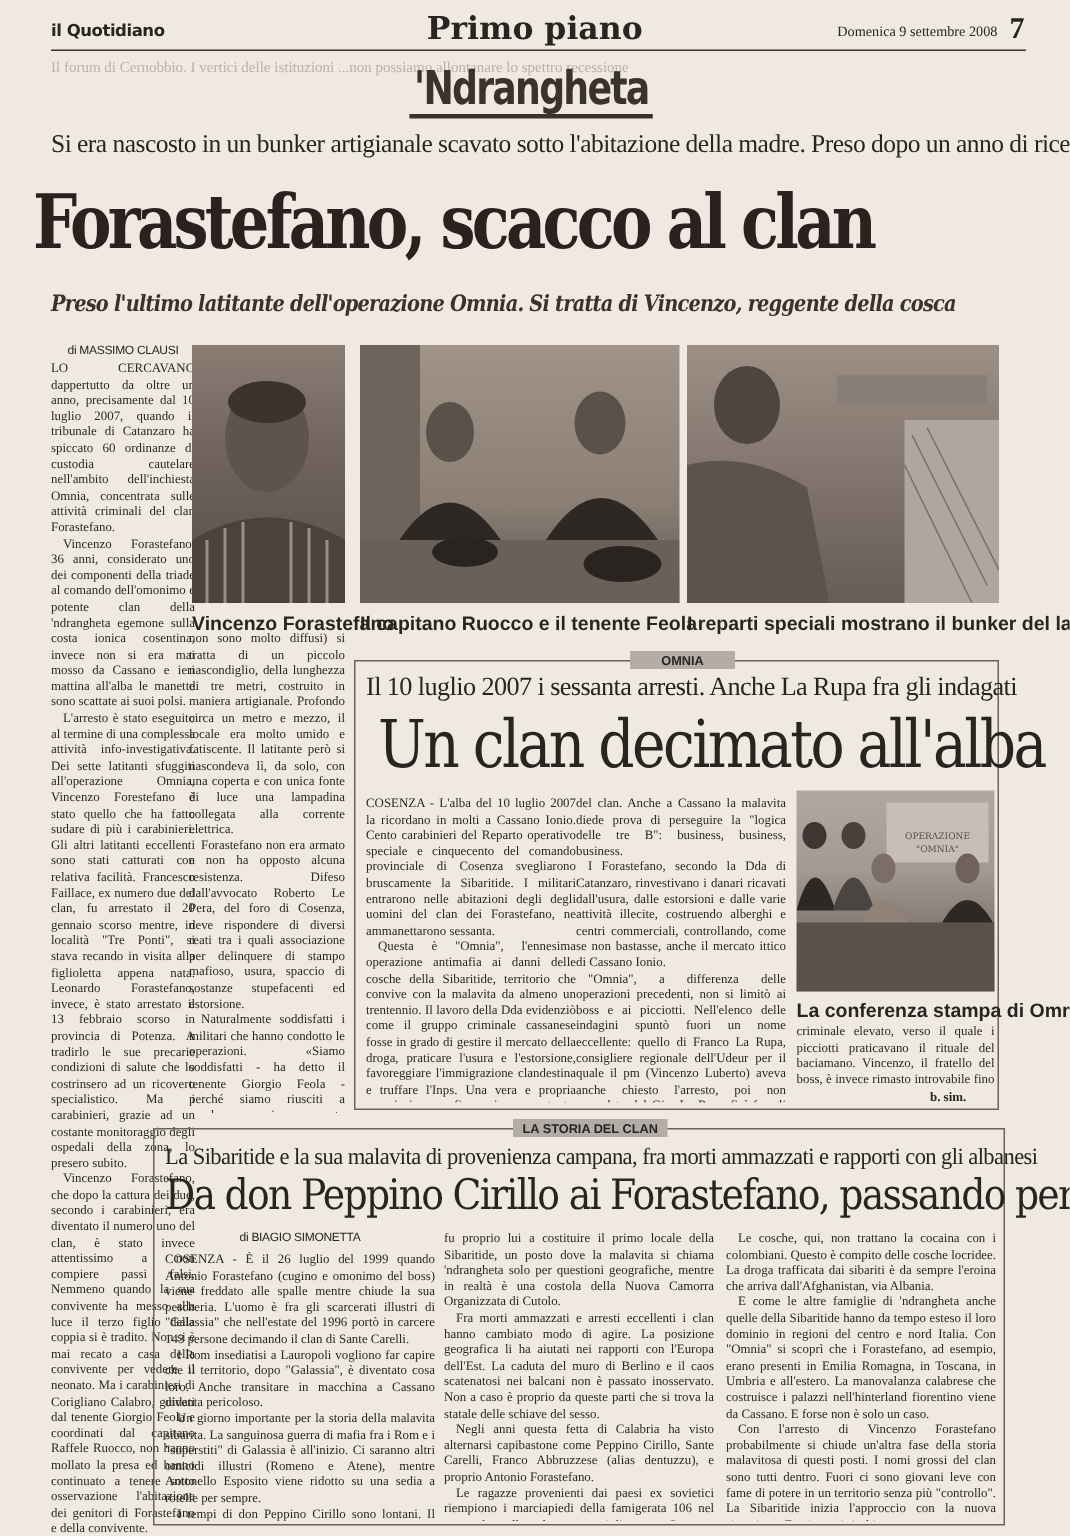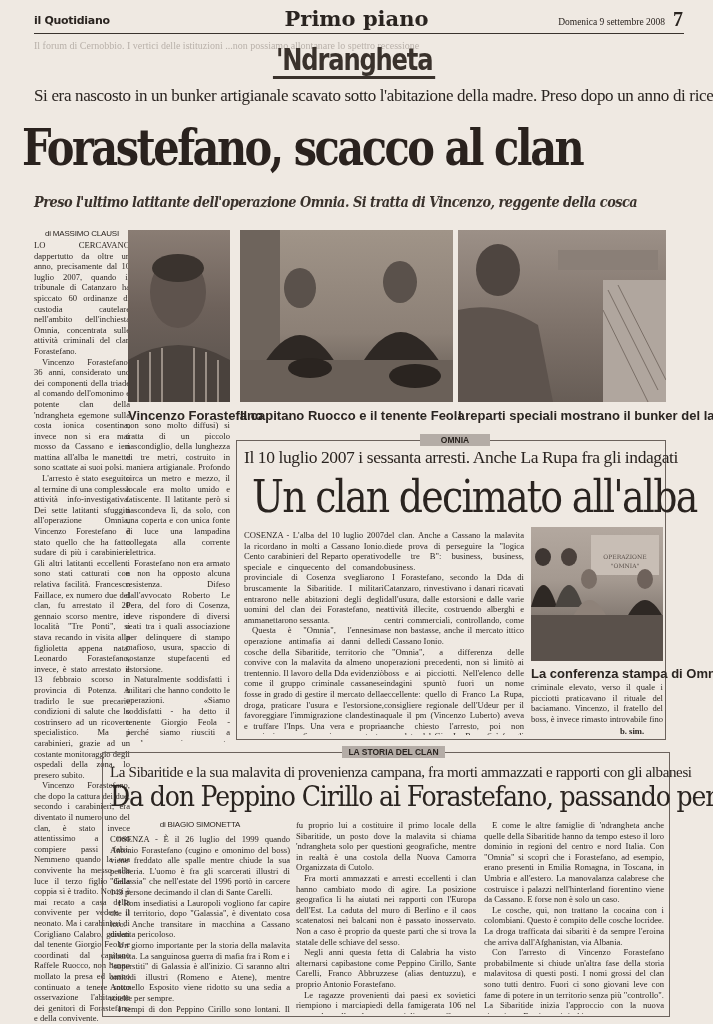--- a/index.html
+++ b/index.html
@@ -176,16 +176,16 @@
   <p>Un giorno importante per la storia della malavita sibarita. La sanguinosa guerra di mafia fra i Rom e i "superstiti" di Galassia è all'inizio. Ci saranno altri omicidi illustri (Romeno e Atene), mentre Antonello Esposito viene ridotto su una sedia a rotelle per sempre.</p>
   <p>I tempi di don Peppino Cirillo sono lontani. Il boss gentiluomo, campano e amico di Raffaele Cutolo, dopo l'arresto e l'assassinio del cognato (Mario Mirabile) non ha più influenza. Eppure</p>
 </div>
 <div class="abs col" style="left:296px;top:820px;width:180px;height:194px;">
   <p class="first">fu proprio lui a costituire il primo locale della Sibaritide, un posto dove la malavita si chiama 'ndrangheta solo per questioni geografiche, mentre in realtà è una costola della Nuova Camorra Organizzata di Cutolo.</p>
   <p>Fra morti ammazzati e arresti eccellenti i clan hanno cambiato modo di agire. La posizione geografica li ha aiutati nei rapporti con l'Europa dell'Est. La caduta del muro di Berlino e il caos scatenatosi nei balcani non è passato inosservato. Non a caso è proprio da queste parti che si trova la statale delle schiave del sesso.</p>
   <p>Negli anni questa fetta di Calabria ha visto alternarsi capibastone come Peppino Cirillo, Sante Carelli, Franco Abbruzzese (alias dentuzzu), e proprio Antonio Forastefano.</p>
   <p>Le ragazze provenienti dai paesi ex sovietici riempiono i marciapiedi della famigerata 106 nel tratto che collega la costa coriglianese a Cassano. Sono loro la merce di scambio che i clan trattano con gli albanesi per avere droga e armi. I sibariti lasciano spazio agli albanesi nella gestione dei marciapiedi, in cambio dall'altra riva</p>
 </div>
 <div class="abs col" style="left:484px;top:820px;width:180px;height:194px;">
+  <p>Le cosche, qui, non trattano la cocaina con i colombiani. Questo è compito delle cosche locridee. La droga trafficata dai sibariti è da sempre l'eroina che arriva dall'Afghanistan, via Albania.</p>
   <p>E come le altre famiglie di 'ndrangheta anche quelle della Sibaritide hanno da tempo esteso il loro dominio in regioni del centro e nord Italia. Con "Omnia" si scoprì che i Forastefano, ad esempio, erano presenti in Emilia Romagna, in Toscana, in Umbria e all'estero. La manovalanza calabrese che costruisce i palazzi nell'hinterland fiorentino viene da Cassano. E forse non è solo un caso.</p>
-  <p>Le cosche, qui, non trattano la cocaina con i colombiani. Questo è compito delle cosche locridee. La droga trafficata dai sibariti è da sempre l'eroina che arriva dall'Afghanistan, via Albania.</p>
   <p>Con l'arresto di Vincenzo Forastefano probabilmente si chiude un'altra fase della storia malavitosa di questi posti. I nomi grossi del clan sono tutti dentro. Fuori ci sono giovani leve con fame di potere in un territorio senza più "controllo". La Sibaritide inizia l'approccio con la nuova situazione. E coi nuovi rischi.</p>
 </div>
 
 </body></html>

